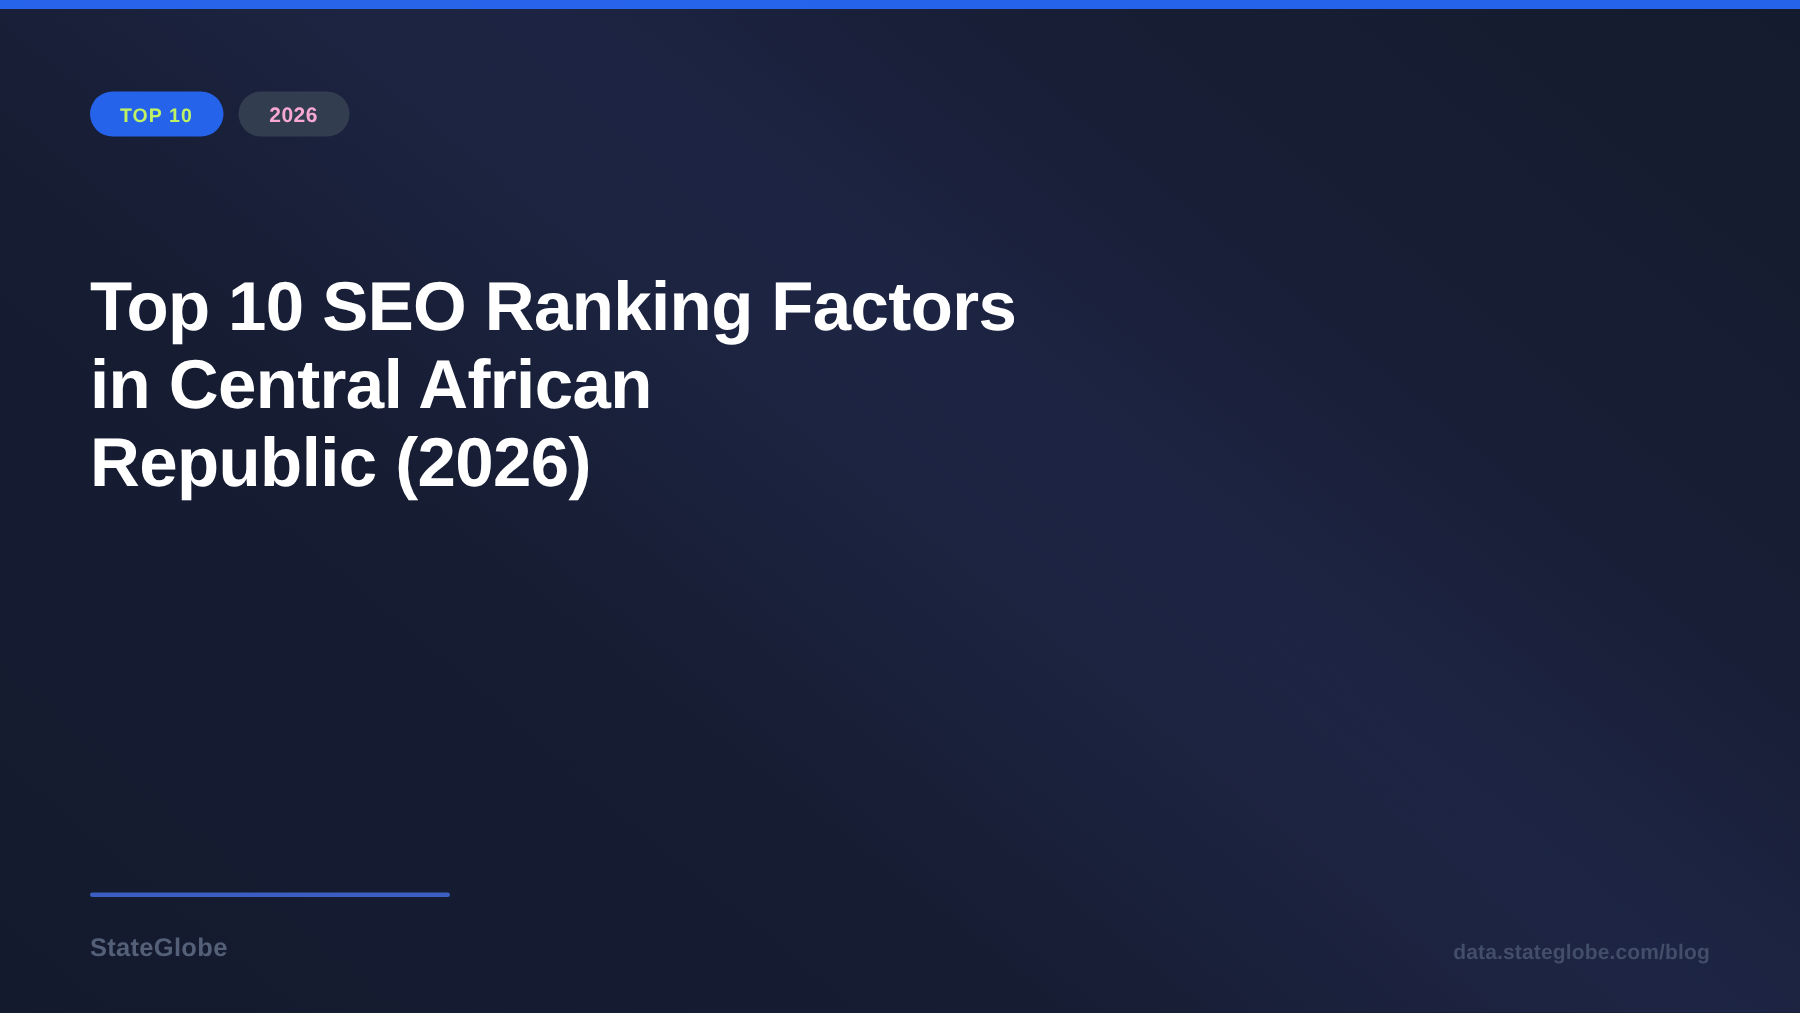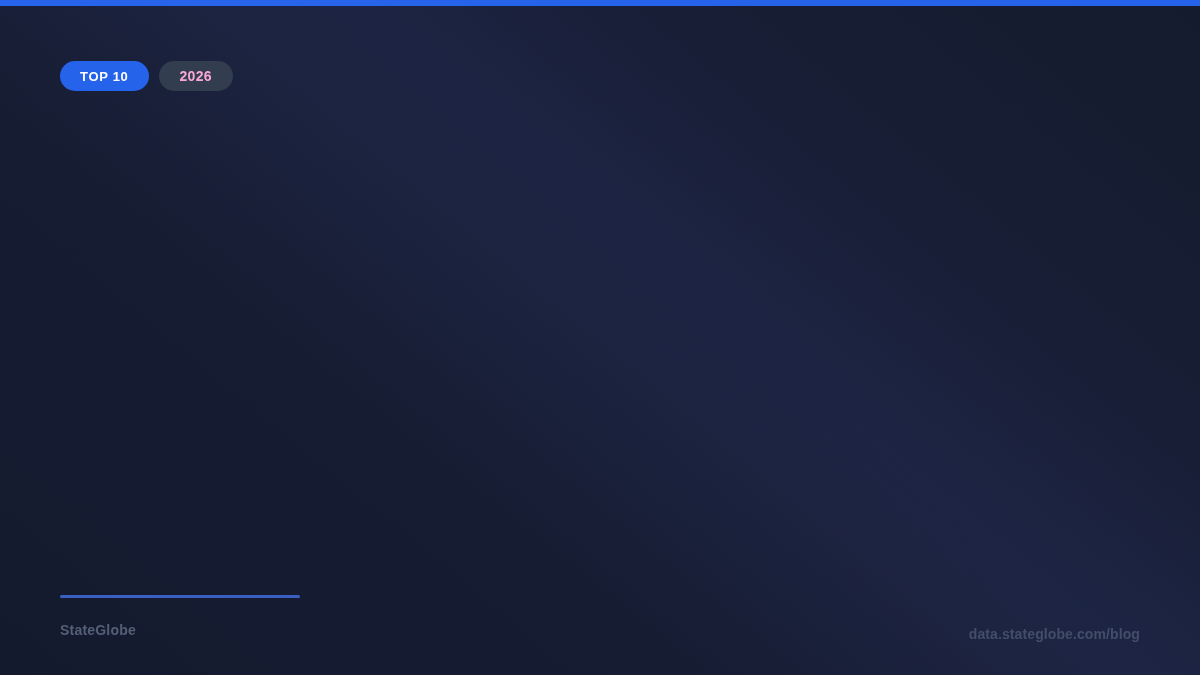--- a/index.html
+++ b/index.html
@@ -61,21 +61,21 @@
     display: flex;
     align-items: center;
     justify-content: center;
     height: 30px;
     border-radius: 15px;
     box-sizing: border-box;
     white-space: nowrap;
   }
   .badge-primary {
     background: #2563eb;
-    color: #ffffff;
+    color: #bef264;
     font-size: 13px;
     font-weight: 700;
     letter-spacing: 0.7px;
     padding: 0 20px;
   }
   .badge-muted {
     background: #323d4f;
     color: #f9a8d4;
     font-size: 14px;
     font-weight: 700;
@@ -119,21 +119,21 @@
     background: #3b5fc0;
     border-radius: 2px;
   }
 
   .footer-brand {
     position: absolute;
     left: 60px;
     top: 622px;
     margin: 0;
     color: #545f78;
-    font-size: 14px;
+    font-size: 17px;
     font-weight: 700;
     letter-spacing: 0.2px;
   }
 
   .footer-url {
     position: absolute;
     right: 60px;
     top: 626px;
     margin: 0;
     color: #434e69;
@@ -148,20 +148,25 @@
 <div class="slide">
 
   <div class="accent-bar"></div>
   <div class="sheen"></div>
 
   <div class="badges">
     <span class="badge badge-primary">TOP 10</span>
     <span class="badge badge-muted">2026</span>
   </div>
 
+  <h1 class="headline">
+    <span class="line">Top 10 SEO Ranking Factors</span>
+    <span class="line">in Central African</span>
+    <span class="line">Republic (2026)</span>
+  </h1>
 
 
   <div class="footer-rule"></div>
 
   <p class="footer-brand">StateGlobe</p>
 
   <p class="footer-url">data.stateglobe.com/blog</p>
 
 </div>
 

